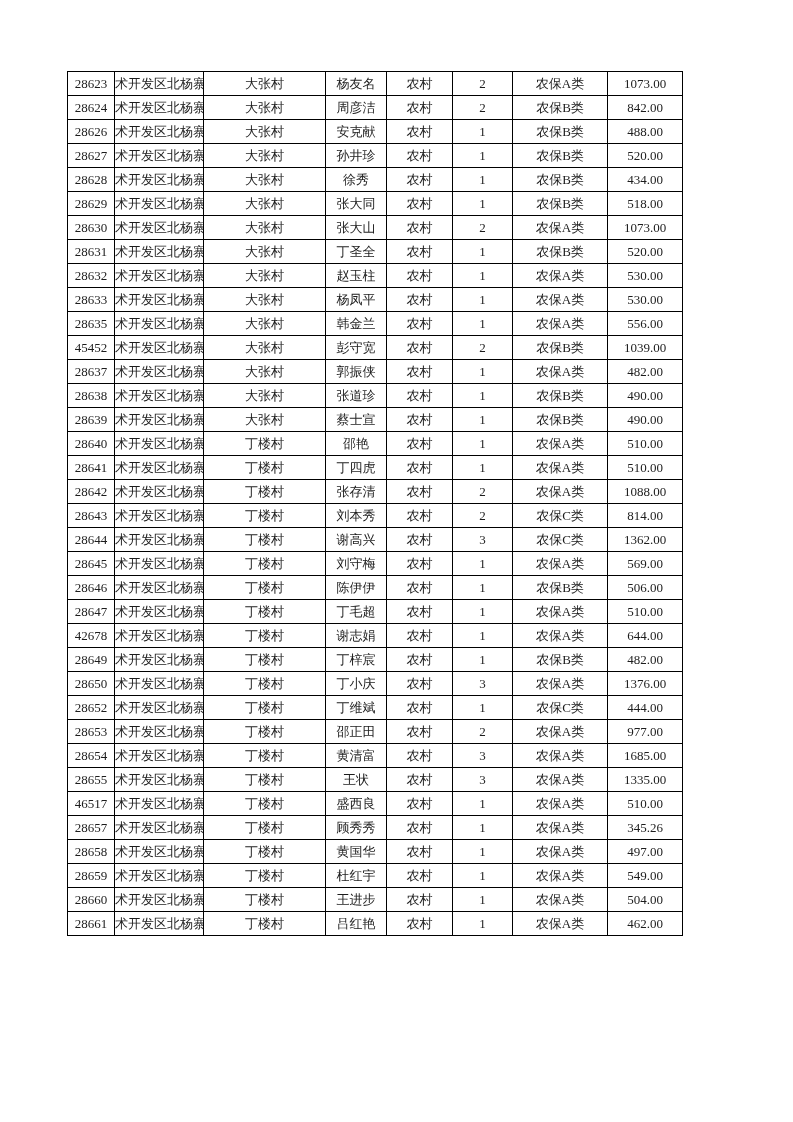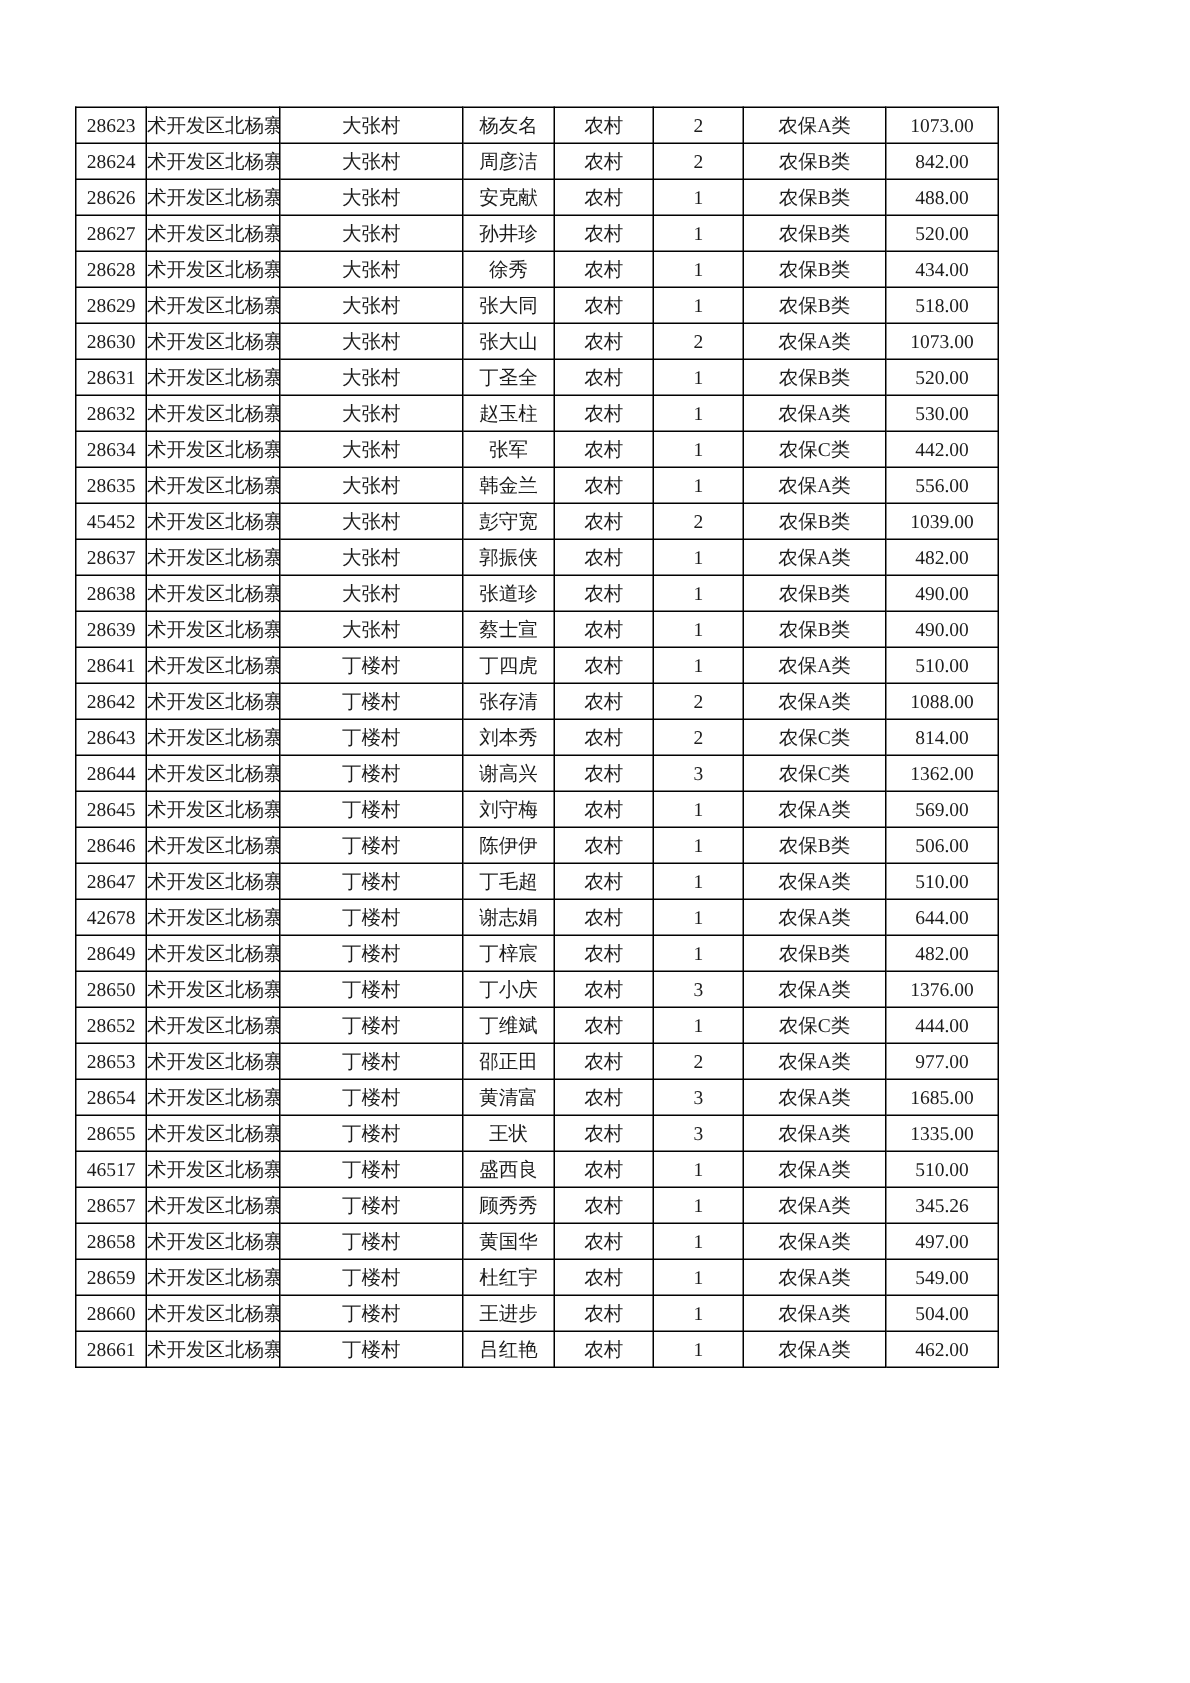--- a/index.html
+++ b/index.html
@@ -9,21 +9,21 @@
   body {
     width: 793px;
     height: 1122px;
     background: #ffffff;
     position: relative;
     font-family: "Liberation Serif", "DejaVu Serif", serif;
     overflow: hidden;
   }
   .sheet {
     position: absolute;
-    left: 50px;
+    left: 67px;
     top: 71px;
   }
   table.grid {
     border-collapse: collapse;
     table-layout: fixed;
     width: 615px;
   }
   table.grid tr {
     height: 24px;
   }
@@ -157,28 +157,28 @@
           <td class="col-id">28632</td>
           <td class="col-district">术开发区北杨寨</td>
           <td class="col-village">大张村</td>
           <td class="col-name">赵玉柱</td>
           <td class="col-hukou">农村</td>
           <td class="col-count">1</td>
           <td class="col-category">农保A类</td>
           <td class="col-amount">530.00</td>
         </tr>
         <tr>
-          <td class="col-id">28634</td>
-          <td class="col-district">术开发区北杨寨</td>
-          <td class="col-village">大张村</td>
-          <td class="col-name">张军</td>
-          <td class="col-hukou">农村</td>
-          <td class="col-count">1</td>
-          <td class="col-category">农保C类</td>
-          <td class="col-amount">442.00</td>
+          <td class="col-id">28633</td>
+          <td class="col-district">术开发区北杨寨</td>
+          <td class="col-village">大张村</td>
+          <td class="col-name">杨凤平</td>
+          <td class="col-hukou">农村</td>
+          <td class="col-count">1</td>
+          <td class="col-category">农保A类</td>
+          <td class="col-amount">530.00</td>
         </tr>
         <tr>
           <td class="col-id">28635</td>
           <td class="col-district">术开发区北杨寨</td>
           <td class="col-village">大张村</td>
           <td class="col-name">韩金兰</td>
           <td class="col-hukou">农村</td>
           <td class="col-count">1</td>
           <td class="col-category">农保A类</td>
           <td class="col-amount">556.00</td>
@@ -215,20 +215,30 @@
         </tr>
         <tr>
           <td class="col-id">28639</td>
           <td class="col-district">术开发区北杨寨</td>
           <td class="col-village">大张村</td>
           <td class="col-name">蔡士宣</td>
           <td class="col-hukou">农村</td>
           <td class="col-count">1</td>
           <td class="col-category">农保B类</td>
           <td class="col-amount">490.00</td>
+        </tr>
+        <tr>
+          <td class="col-id">28640</td>
+          <td class="col-district">术开发区北杨寨</td>
+          <td class="col-village">丁楼村</td>
+          <td class="col-name">邵艳</td>
+          <td class="col-hukou">农村</td>
+          <td class="col-count">1</td>
+          <td class="col-category">农保A类</td>
+          <td class="col-amount">510.00</td>
         </tr>
         <tr>
           <td class="col-id">28641</td>
           <td class="col-district">术开发区北杨寨</td>
           <td class="col-village">丁楼村</td>
           <td class="col-name">丁四虎</td>
           <td class="col-hukou">农村</td>
           <td class="col-count">1</td>
           <td class="col-category">农保A类</td>
           <td class="col-amount">510.00</td>

